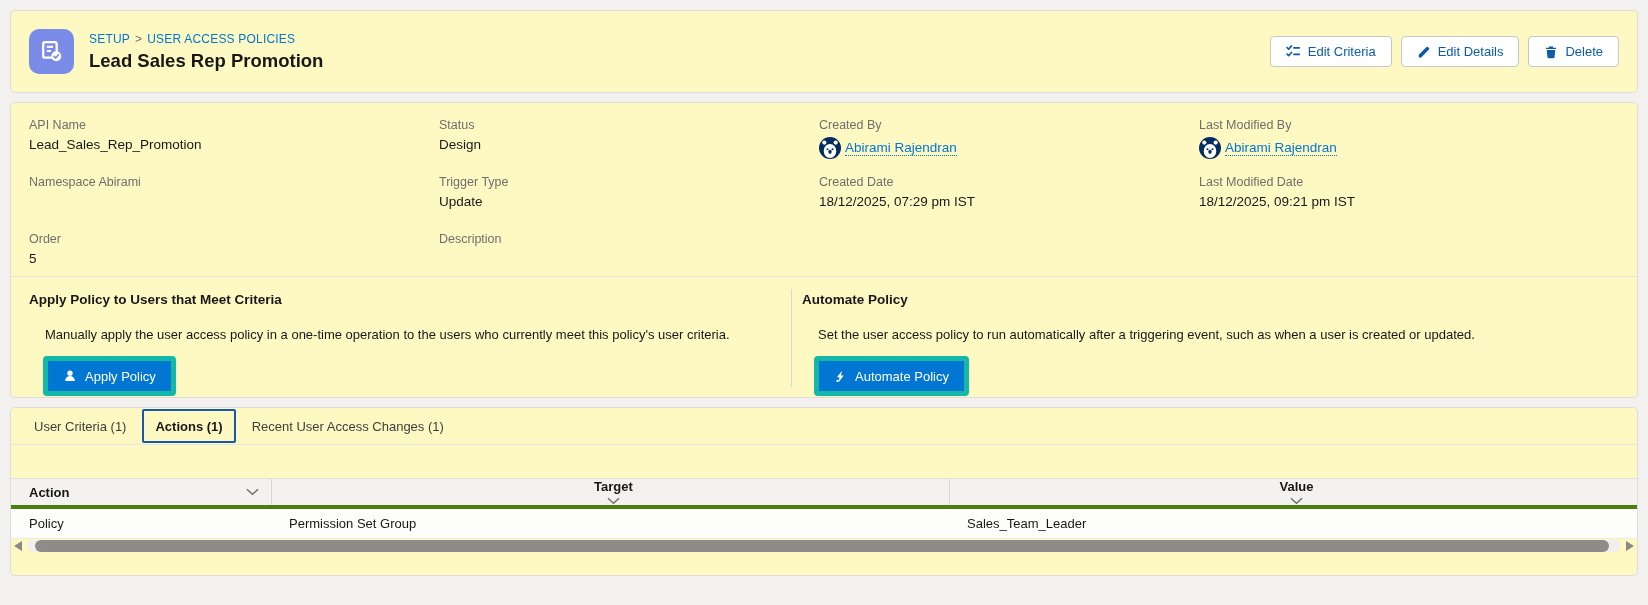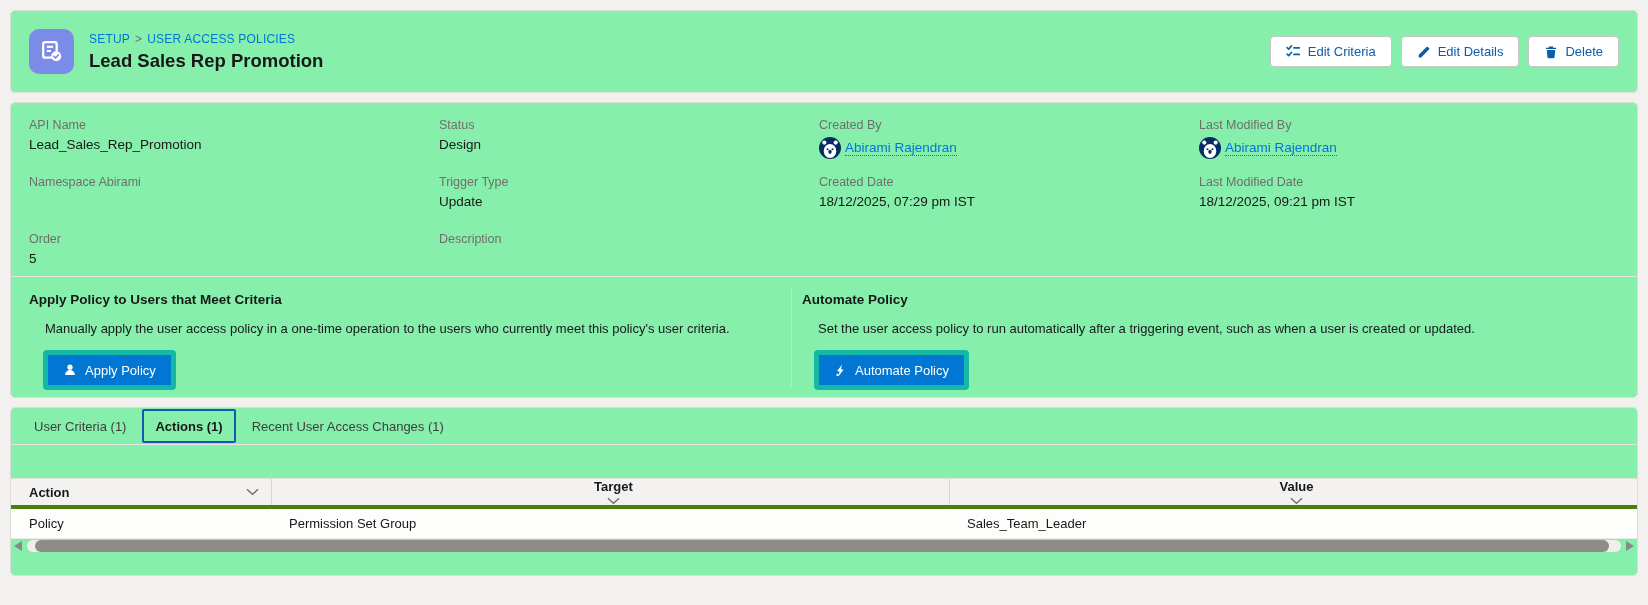--- a/index.html
+++ b/index.html
@@ -5,21 +5,21 @@
   * { box-sizing: border-box; margin: 0; padding: 0; }
   html, body { width: 1648px; height: 605px; overflow: hidden; }
   body {
     background: #f2f1ef;
     font-family: "Liberation Sans", sans-serif;
     color: #181818;
     position: relative;
   }
   .card {
     position: absolute; left: 10px; right: 10px;
-    background: #86efac;
+    background: #fef9c3;
     border: 1px solid #dfddda;
     border-radius: 5px;
   }
 
   
   #header-card { top: 10px; height: 83px; display: flex; align-items: center; padding: 0 18px; }
   .entity-icon {
     width: 45px; height: 45px; border-radius: 10px; background: #7a8ce8;
     display: flex; align-items: center; justify-content: center; flex: 0 0 auto;
   }
@@ -47,21 +47,21 @@
   .user-value { display: flex; align-items: center; gap: 4px; }
   .user-link {
     color: #0176d3; font-size: 13.5px; text-decoration: none;
     border-bottom: 1px dotted #0176d3; cursor: pointer;
   }
   .panels { position: absolute; top: 173px; left: 0; right: 0; bottom: 0; display: flex; border-top: 1px solid #e5e3e0; }
   .panel { padding-top: 15px; }
   .panel-left { width: 780px; padding-left: 18px; }
   .panel-right { flex: 1; border-left: 1px solid #d9d7d4; padding-left: 10px; margin: 12px 0 10px 0; padding-top: 3px; }
   .panel-title { font-size: 13.5px; font-weight: 700; color: #181818; }
-  .panel-desc { font-size: 13px; color: #181818; margin: 14px 0 0 16px; }
+  .panel-desc { font-size: 13px; color: #181818; margin: 20px 0 0 16px; }
   .btn-brand {
     display: inline-flex; align-items: center; gap: 8px; height: 40px; padding: 0 15px;
     background: #0176d3; border: 5px solid #14b8a6; border-radius: 4px;
     color: #fff; font-size: 13px; font-family: inherit; cursor: pointer; margin: 14px 0 0 6px;
   }
 
   
   #tabs-card { top: 407px; height: 169px; }
   .tab-bar { display: flex; align-items: stretch; height: 37px; border-bottom: 1px solid #e8e6e3; padding-left: 10px; }
   .tab { display: flex; align-items: center; padding: 0 13px; font-size: 13px; color: #3e3e3c; cursor: pointer; white-space: nowrap; }

